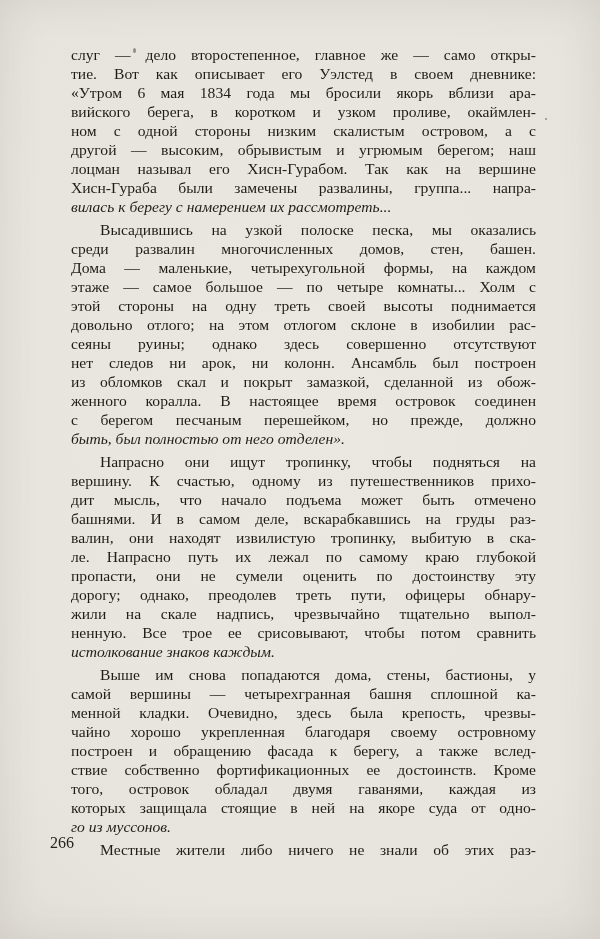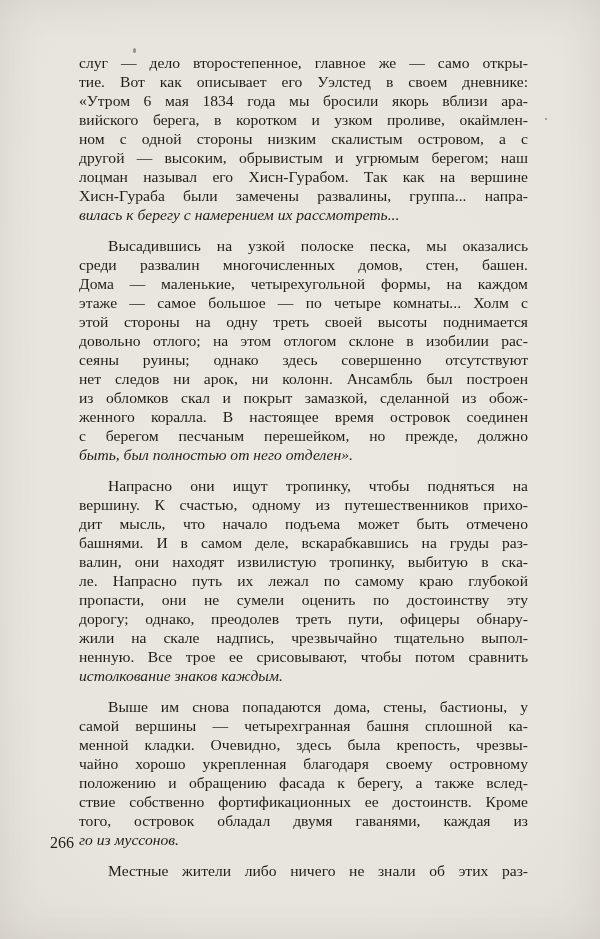--- a/index.html
+++ b/index.html
@@ -23,21 +23,21 @@
   .text-block {
     position: absolute;
     left: 67px;
     top: 41px;
     width: 473px;
     color: #201d18;
     font-size: 15.6px;
     line-height: 19px;
   }
   .para {
-    margin: 12px;
+    margin: 4px;
     padding: 0;
   }
   .tline {
     display: block;
     text-align: justify;
     text-align-last: justify;
   }
   .tline.lastline {
     text-align-last: left;
     font-style: italic;
@@ -104,23 +104,24 @@
         <span class="tline">дорогу; однако, преодолев треть пути, офицеры обнару-</span>
         <span class="tline">жили на скале надпись, чрезвычайно тщательно выпол-</span>
         <span class="tline">ненную. Все трое ее срисовывают, чтобы потом сравнить</span>
         <span class="tline lastline">истолкование знаков каждым.</span>
       </p>
       <p class="para indent">
         <span class="tline">Выше им снова попадаются дома, стены, бастионы, у</span>
         <span class="tline">самой вершины — четырехгранная башня сплошной ка-</span>
         <span class="tline">менной кладки. Очевидно, здесь была крепость, чрезвы-</span>
         <span class="tline">чайно хорошо укрепленная благодаря своему островному</span>
-        <span class="tline">положению и обращению фасада к берегу, а также вслед-</span>
+        <span class="tline">построен и обращению фасада к берегу, а также вслед-</span>
         <span class="tline">ствие собственно фортификационных ее достоинств. Кроме</span>
         <span class="tline">того, островок обладал двумя гаванями, каждая из</span>
+        <span class="tline">которых защищала стоящие в ней на якоре суда от одно-</span>
         <span class="tline lastline">го из муссонов.</span>
       </p>
       <p class="para indent">
         <span class="tline">Местные жители либо ничего не знали об этих раз-</span>
       </p>
     </div>
   <div class="page-number">266</div>
 </div>
 
 </body></html>

